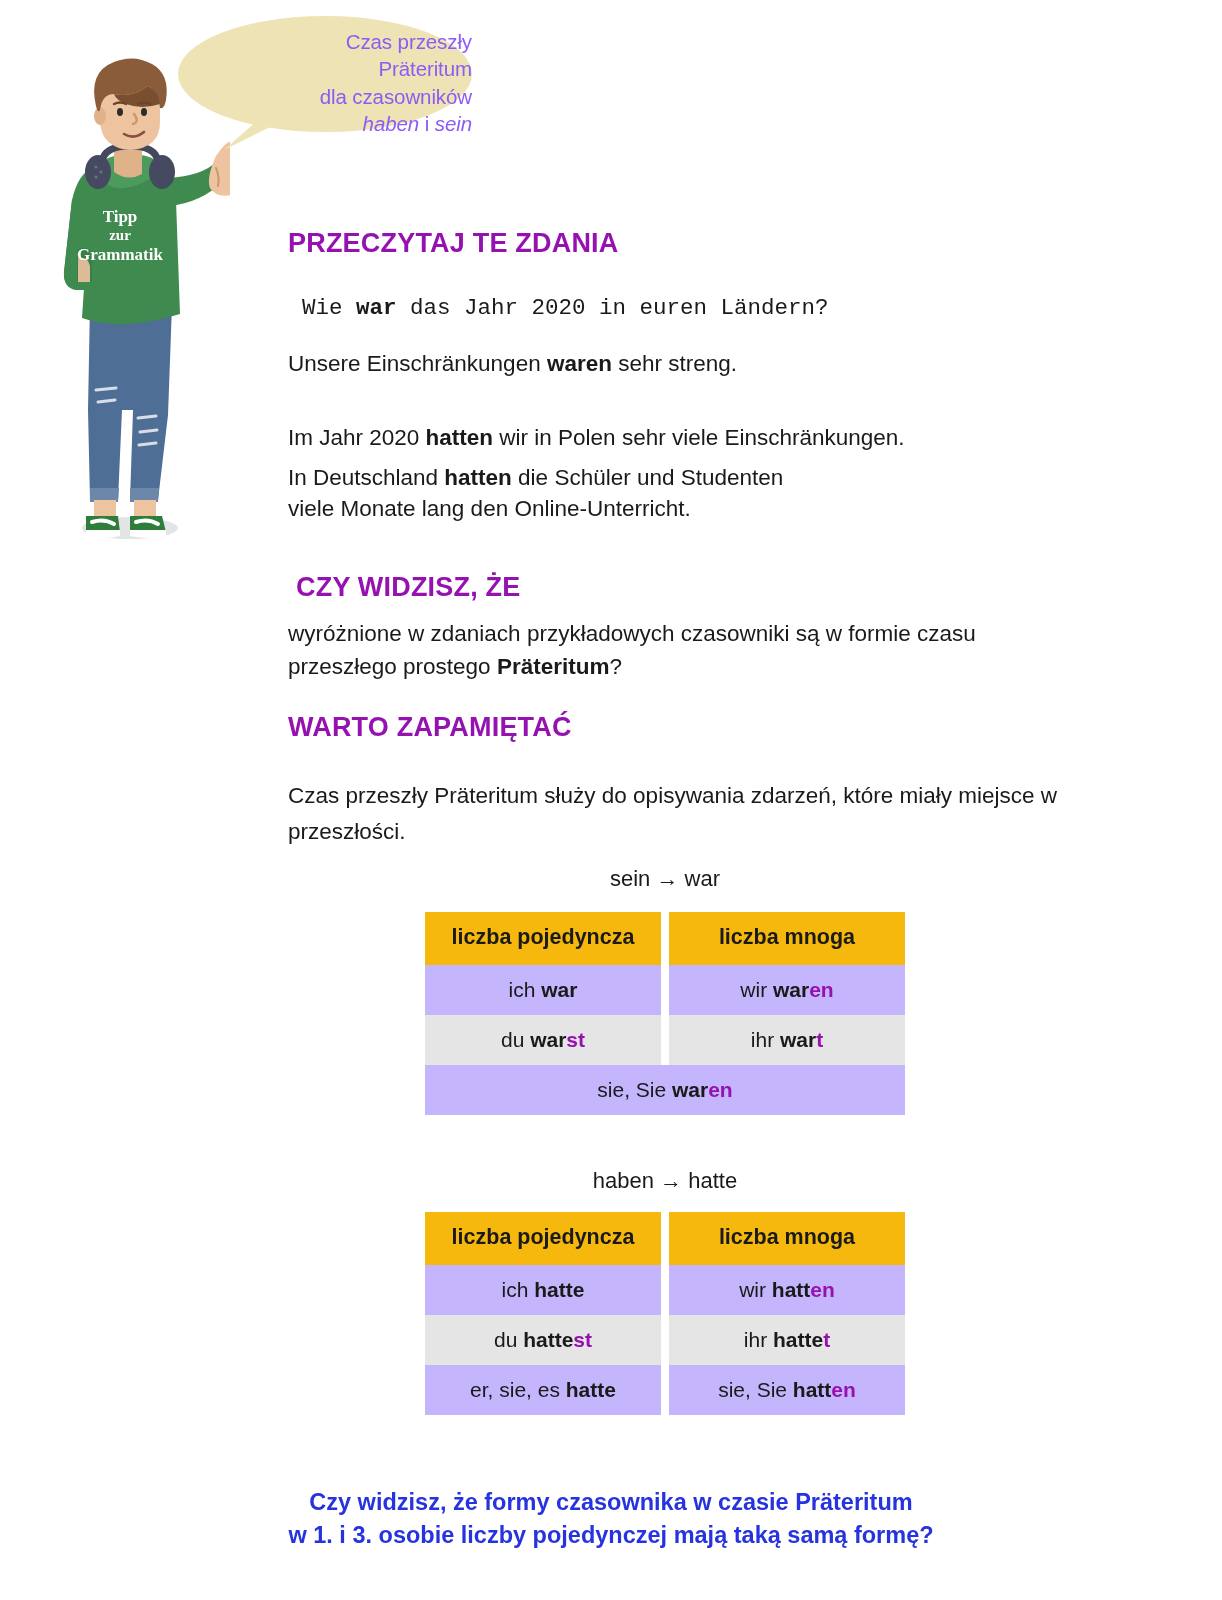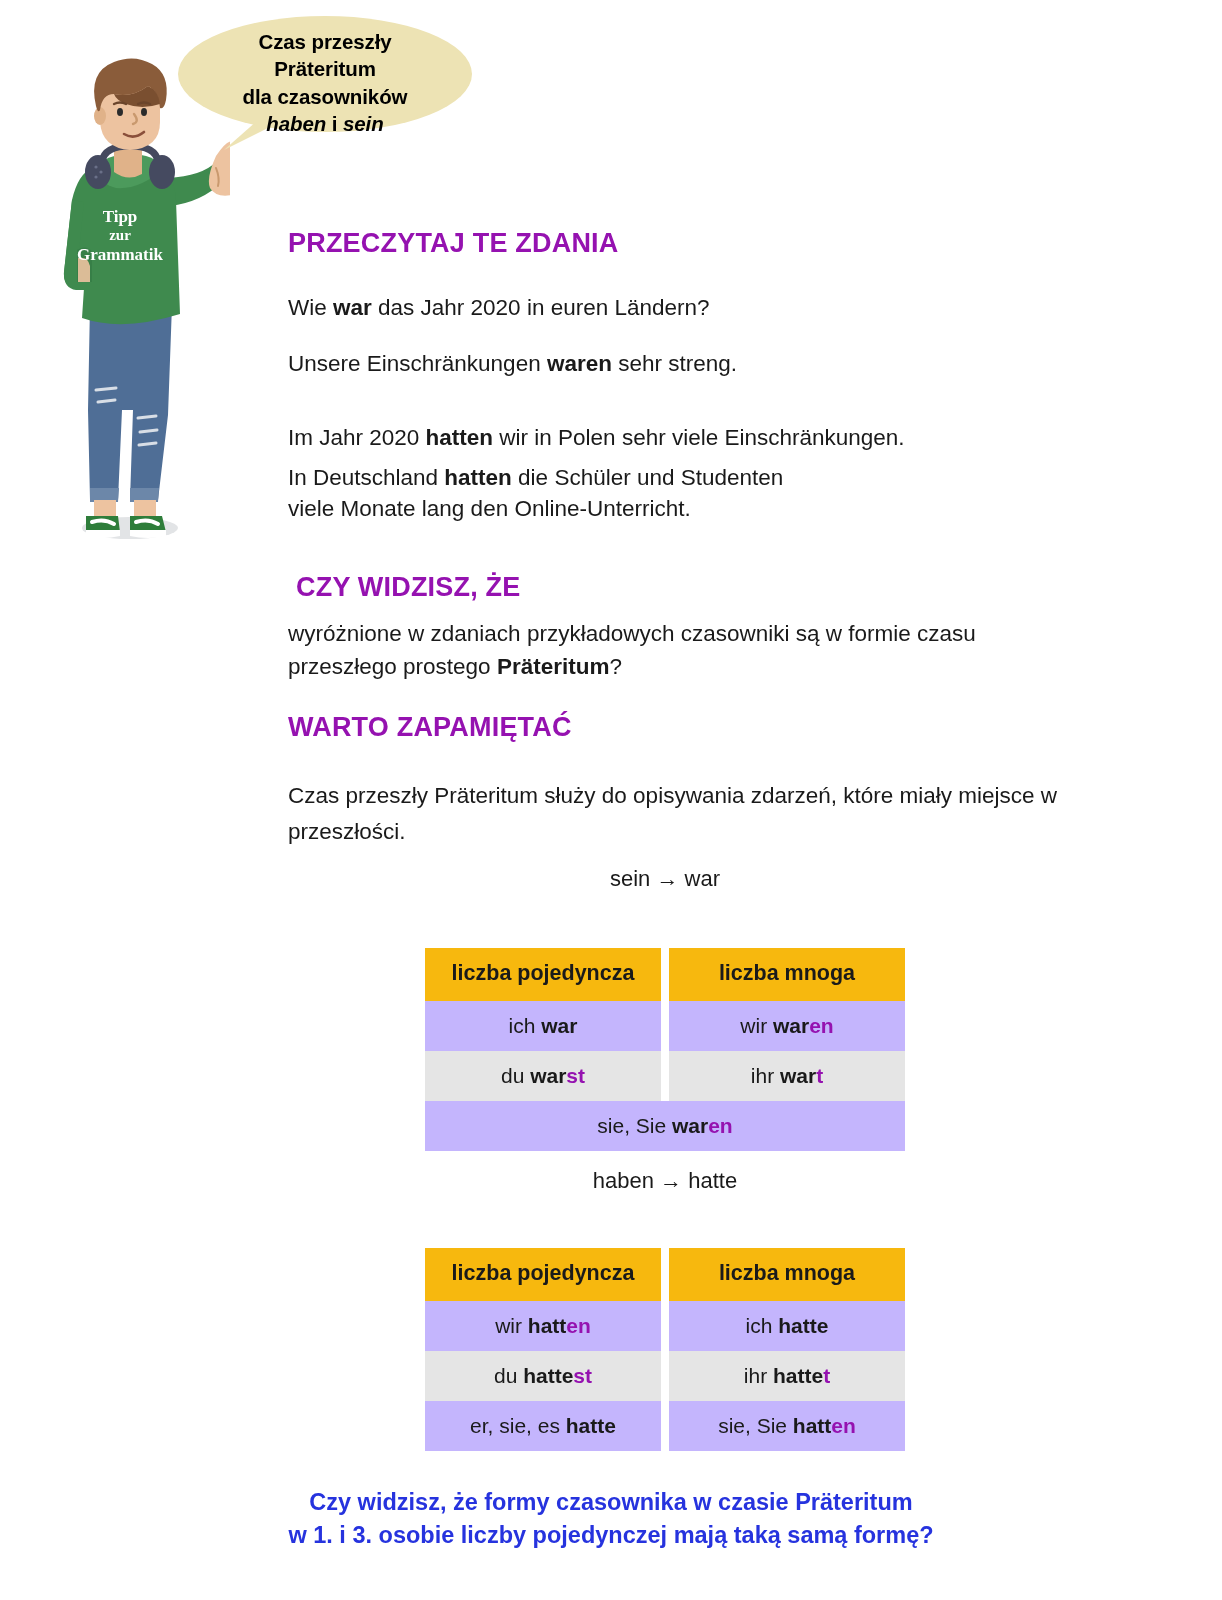--- a/index.html
+++ b/index.html
@@ -31,25 +31,25 @@
     left: 178px;
     top: 14px;
     width: 294px;
     height: 138px;
   }
   #speech-bubble-text {
     position: absolute;
     left: 178px;
     top: 28px;
     width: 294px;
-    text-align: center;
+    text-align: right;
     font-size: 20.5px;
-    font-weight: bold;
+    font-weight: normal;
     line-height: 1.33;
-    color: #000000;
+    color: #8b5cf6;
     letter-spacing: -0.1px;
   }
   #speech-bubble-text .ital { font-style: italic; }
   #speech-bubble-text .reg  { font-style: normal; }
 
   
   #content {
     position: absolute;
     left: 288px;
     top: 0;
@@ -87,21 +87,20 @@
   .verb-label {
     position: absolute;
     width: 480px;
     text-align: center;
     font-size: 22px;
     color: #1a1a1a;
   }
   .conj-table {
     position: absolute;
     width: 480px;
-    margin-top: 36px;
   }
   .conj-row {
     display: flex;
     gap: 8px;
     width: 480px;
   }
   .conj-cell {
     flex: 1 1 0;
     text-align: center;
     font-size: 21px;
@@ -223,21 +222,21 @@
   <div>Czas przeszły</div>
   <div>Präteritum</div>
   <div>dla czasowników</div>
   <div><span class="ital">haben</span><span class="reg"> i </span><span class="ital">sein</span></div>
 </div>
 
 <div id="content">
 
   <h2 class="section-heading abs" style="left:0; top:228px;text-align:center;">PRZECZYTAJ TE ZDANIA</h2>
 
-  <p class="sentence abs" style="left:0; top:294px; width:860px;">
+  <p class="sentence abs" style="left:14px; top:294px; width:860px;font-family:Liberation Mono, monospace;">
     <span>Wie </span><b>war</b><span> das Jahr 2020 in euren Ländern?</span>
   </p>
   <p class="sentence abs" style="left:0; top:350px; width:860px;">
     <span>Unsere Einschränkungen </span><b>waren</b><span> sehr streng.</span>
   </p>
   <p class="sentence abs" style="left:0; top:424px; width:880px;">
     <span>Im Jahr 2020 </span><b>hatten</b><span> wir in Polen sehr viele Einschränkungen.</span>
   </p>
   <p class="sentence abs" style="left:0; top:462px; width:880px; line-height:1.38;">
     <span>In Deutschland </span><b>hatten</b><span> die Schüler und Studenten</span><br>
@@ -279,22 +278,22 @@
 
   <div class="verb-label abs" style="left:137px; top:1168px;">haben → hatte</div>
 
   <div class="conj-table" style="left:137px; top:1212px;">
     <div class="conj-row">
       <div class="conj-cell header">liczba pojedyncza</div>
       <div class="conj-cell header">liczba mnoga</div>
     </div>
 
     <div class="conj-row">
+      <div class="conj-cell shaded"><span>ich </span><b>hatte</b><span class="ending"></span></div>
       <div class="conj-cell shaded"><span>wir </span><b>hatt</b><span class="ending">en</span></div>
-      <div class="conj-cell shaded"><span>ich </span><b>hatte</b><span class="ending"></span></div>
     </div>
 
     <div class="conj-row">
       <div class="conj-cell plain"><span>du </span><b>hatte</b><span class="ending">st</span></div>
       <div class="conj-cell plain"><span>ihr </span><b>hatte</b><span class="ending">t</span></div>
     </div>
 
     <div class="conj-row">
       <div class="conj-cell shaded"><span>er, sie, es </span><b>hatte</b><span class="ending"></span></div>
       <div class="conj-cell shaded"><span>sie, Sie </span><b>hatt</b><span class="ending">en</span></div>

